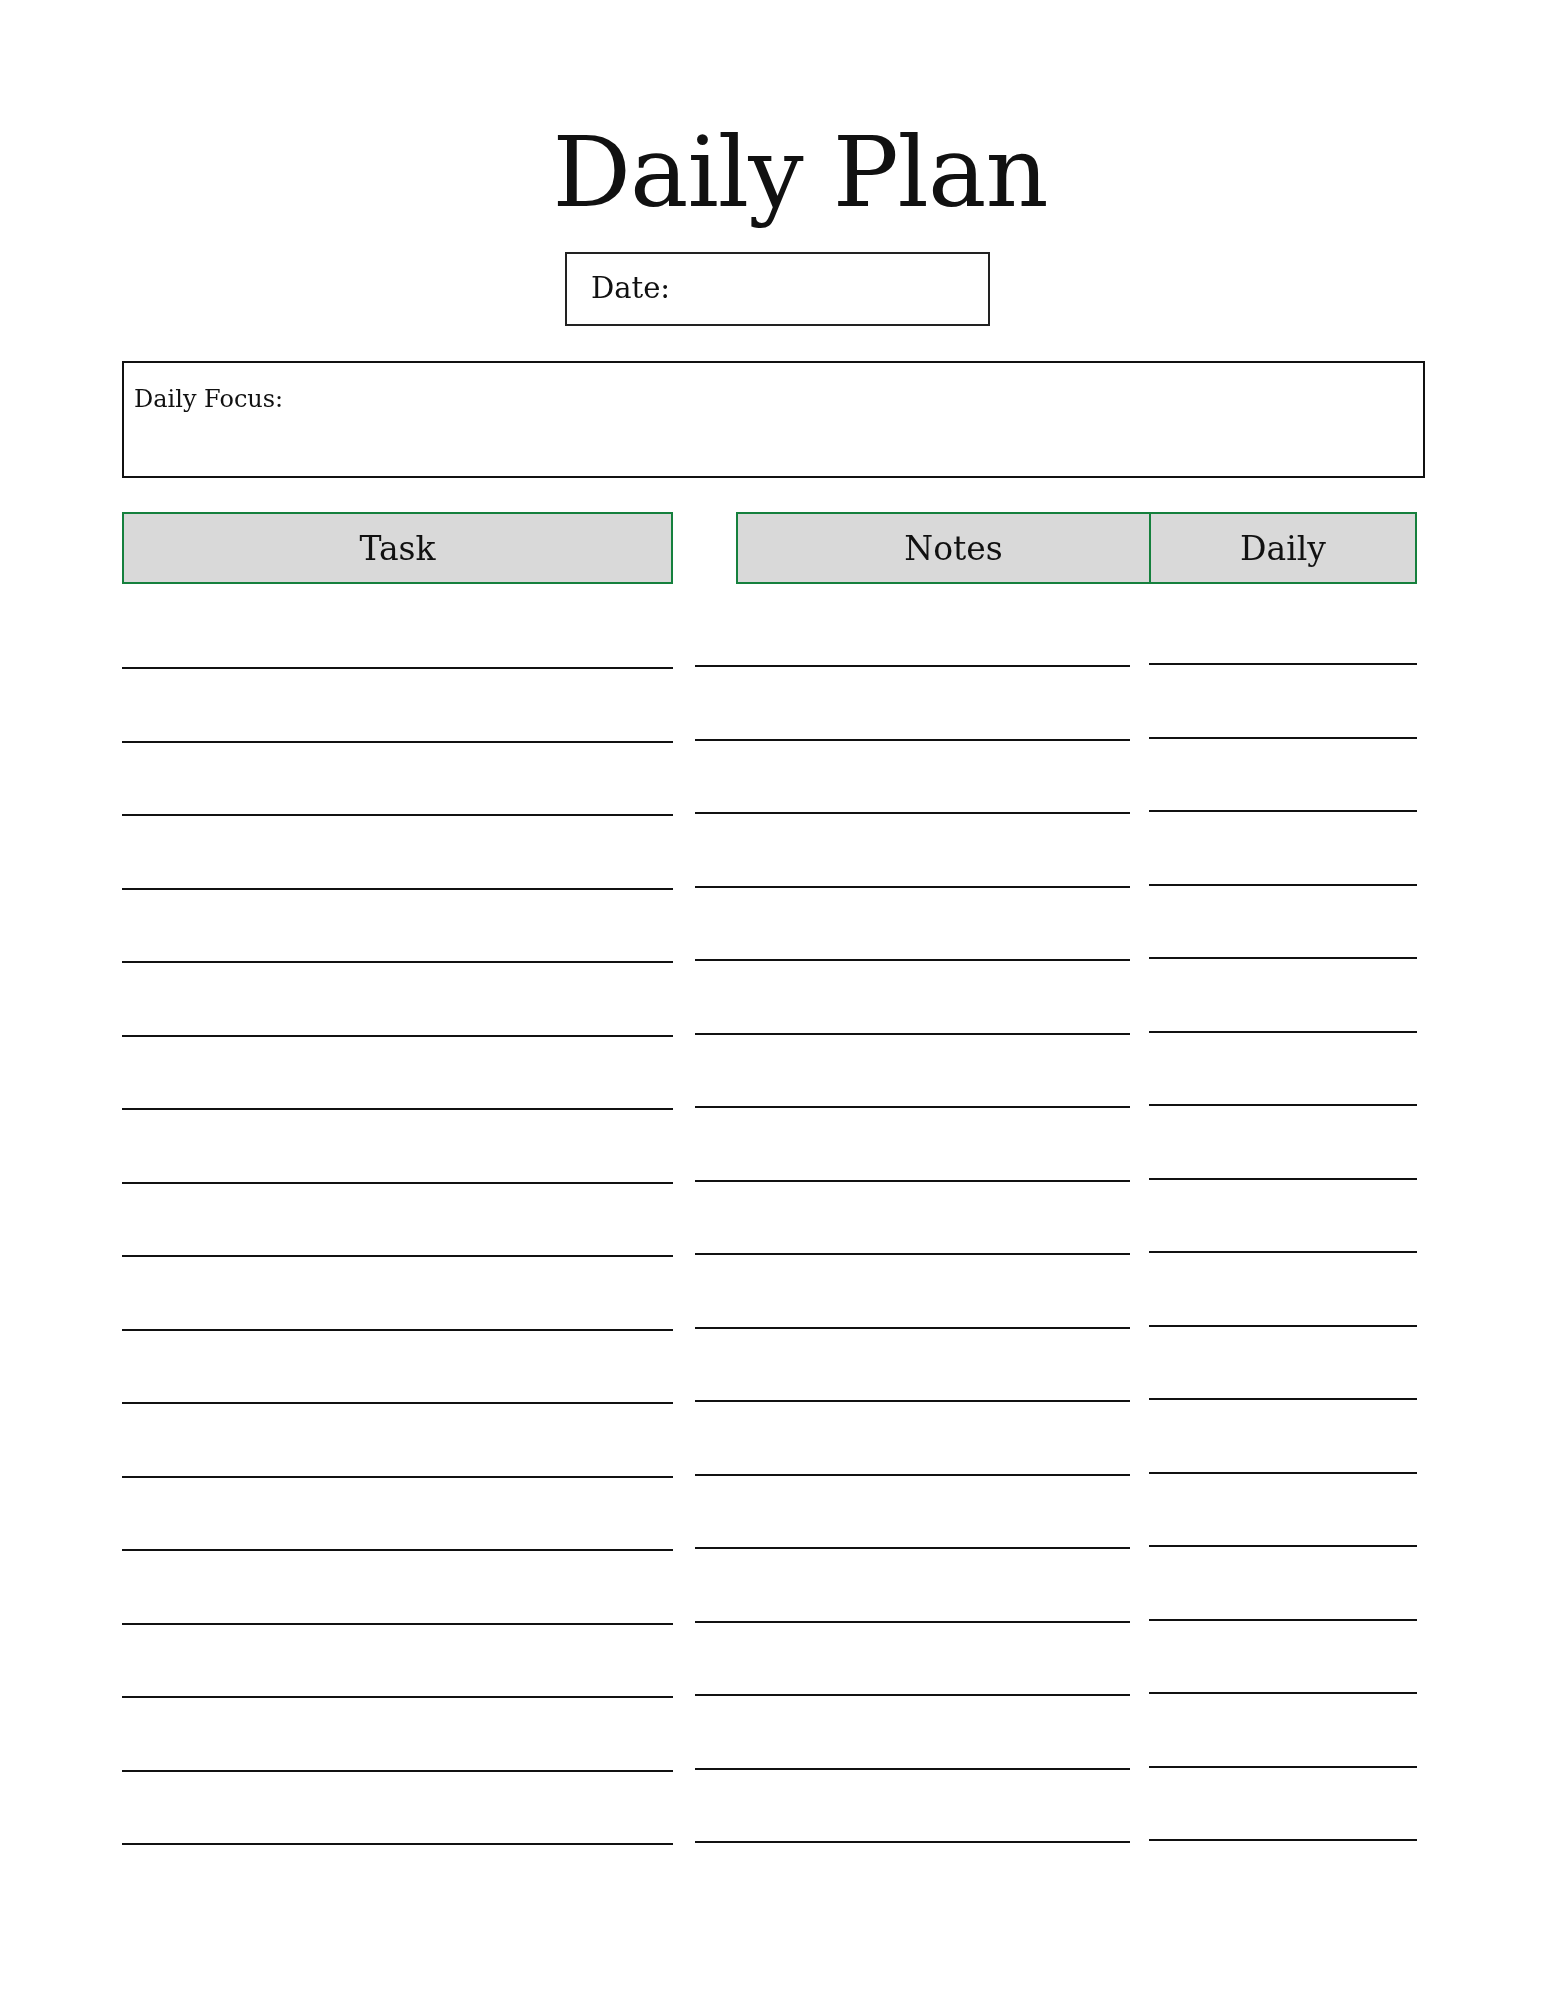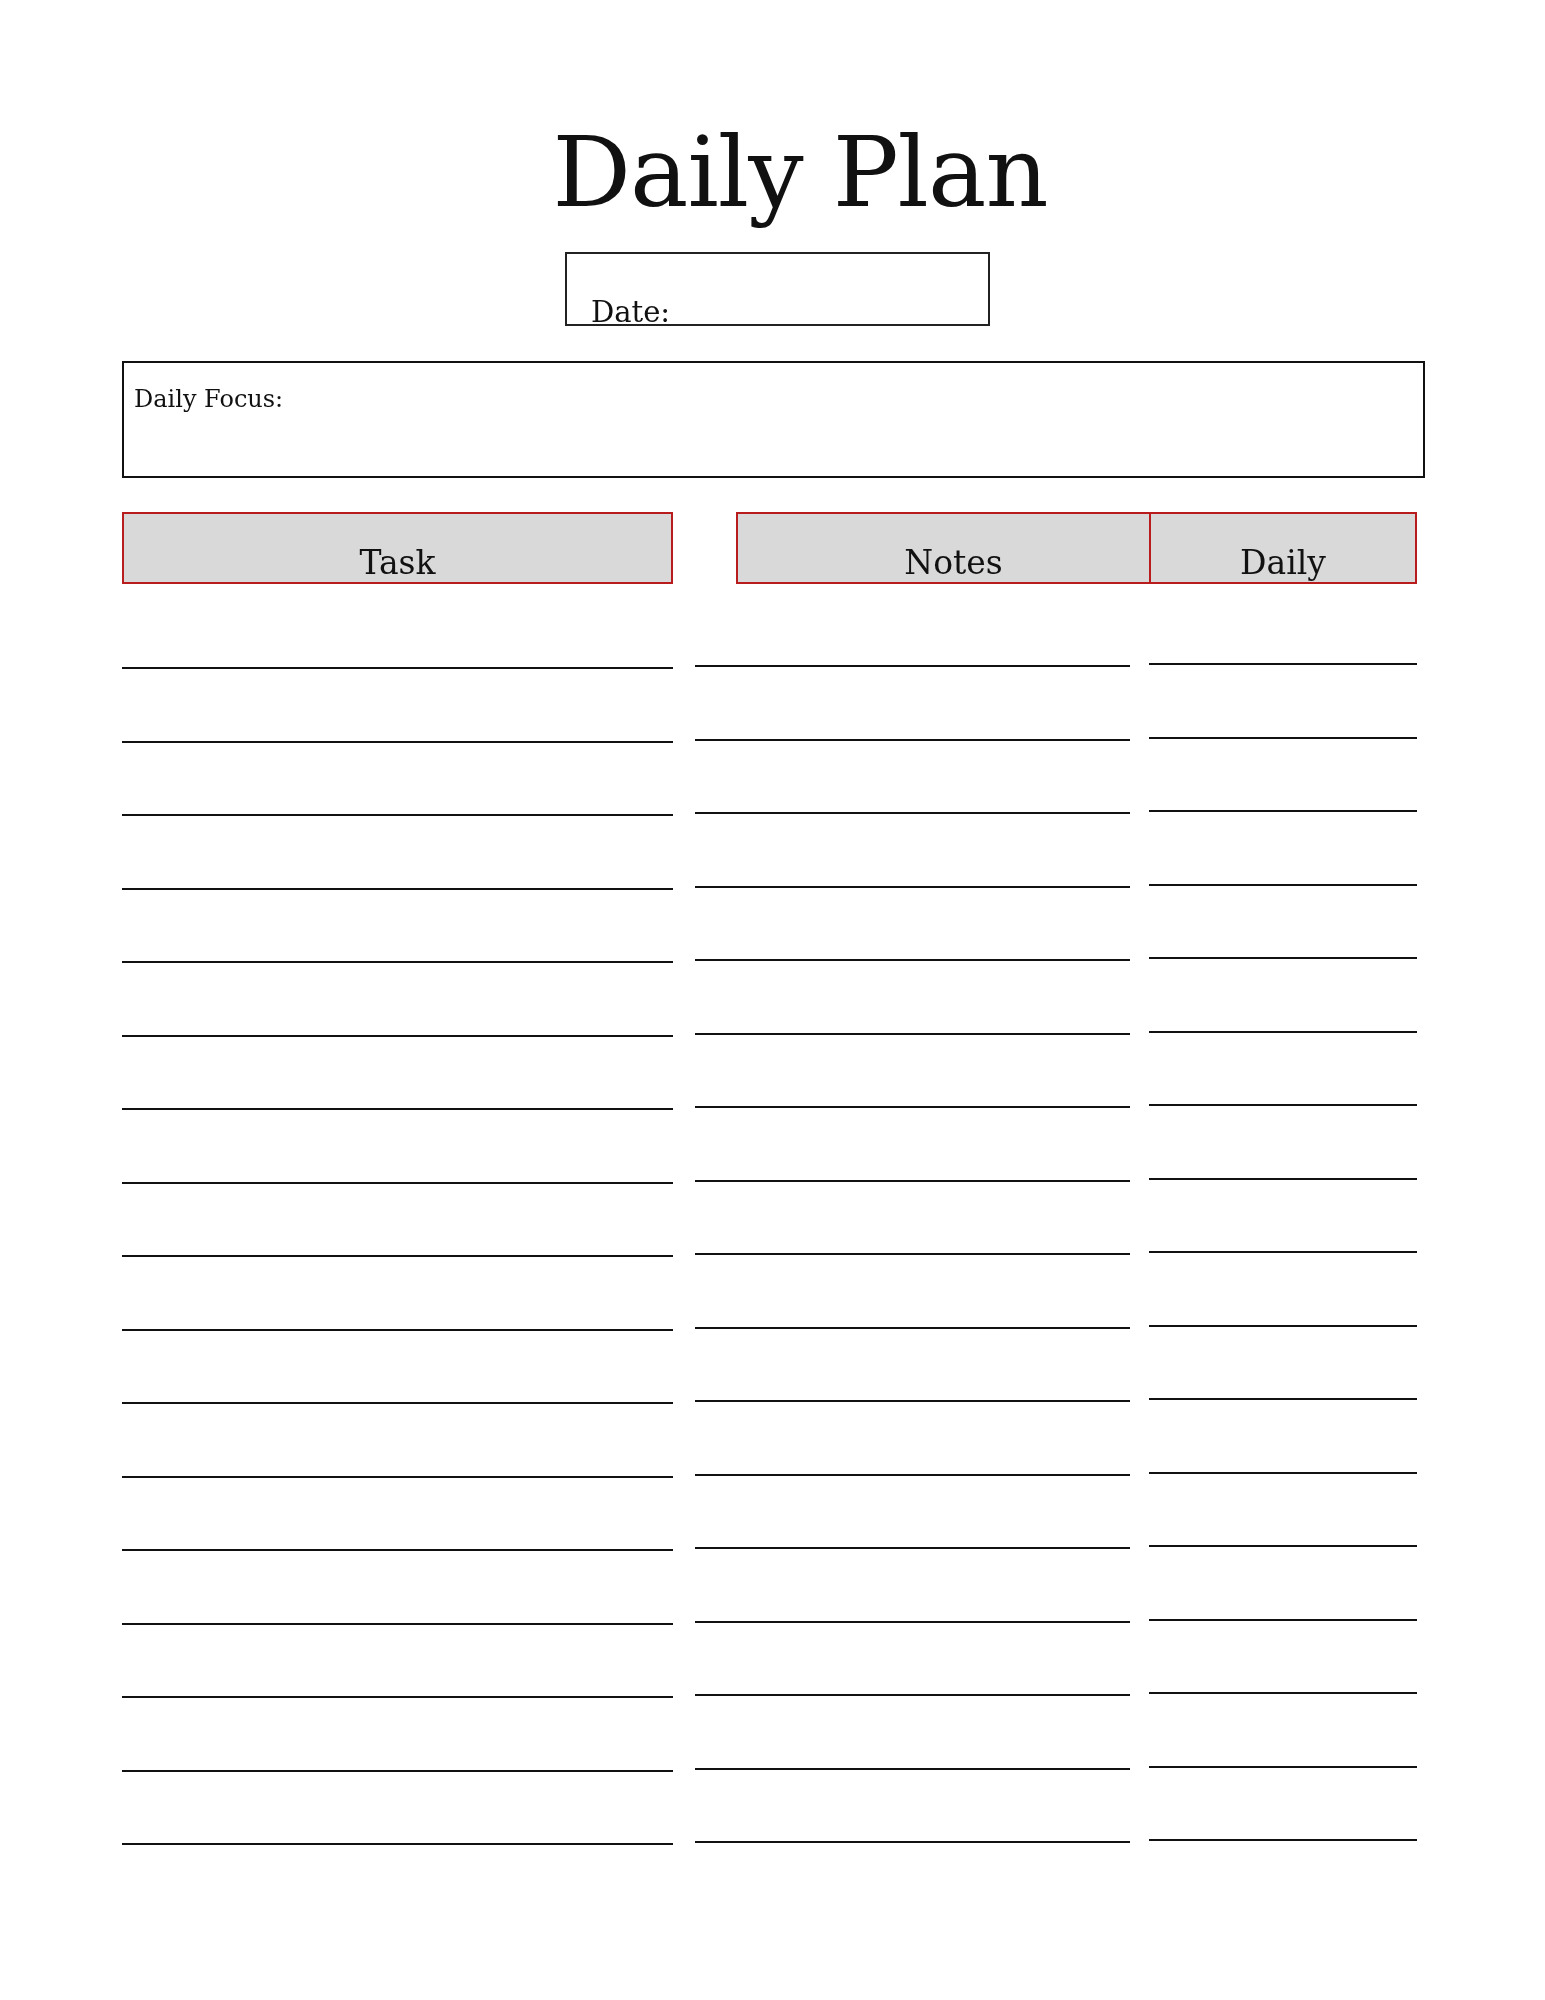--- a/index.html
+++ b/index.html
@@ -11,33 +11,33 @@
     .title {
       position: absolute; left: 0; width: 1600px; top: 112px;
       text-align: center; font-size: 98px; line-height: 120px;
       font-family: "DejaVu Serif", serif; letter-spacing: -1px;
     }
     .date-box {
       position: absolute; left: 565px; top: 252px; width: 421px; height: 70px;
       border: 2px solid #222222; box-sizing: content-box;
     }
     .date-label {
-      position: absolute; left: 24px; top: 16px; font-size: 29px; line-height: 36px; margin-top: 24px;
+      position: absolute; left: 24px; top: 16px; font-size: 29px; line-height: 36px;
     }
     .focus-box {
       position: absolute; left: 122px; top: 361px; width: 1299px; height: 113px;
       border: 2px solid #111111;
     }
     .focus-label {
       position: absolute; left: 10px; top: 18px; font-size: 24px; line-height: 36px;
     }
     .col-header {
       position: absolute; top: 512px; height: 68px;
-      background: #d9d9d9; border: 2px solid #b91c1c;
-      display: flex; align-items: flex-end; justify-content: center;
+      background: #d9d9d9; border: 2px solid #15803d;
+      display: flex; align-items: center; justify-content: center;
       font-size: 33px;
     }
     .rule {
       position: absolute; height: 0; border-top: 2px solid #111111;
     }
   </style>
 </head>
 <body>
 
 <div class="title">Daily Plan</div>

